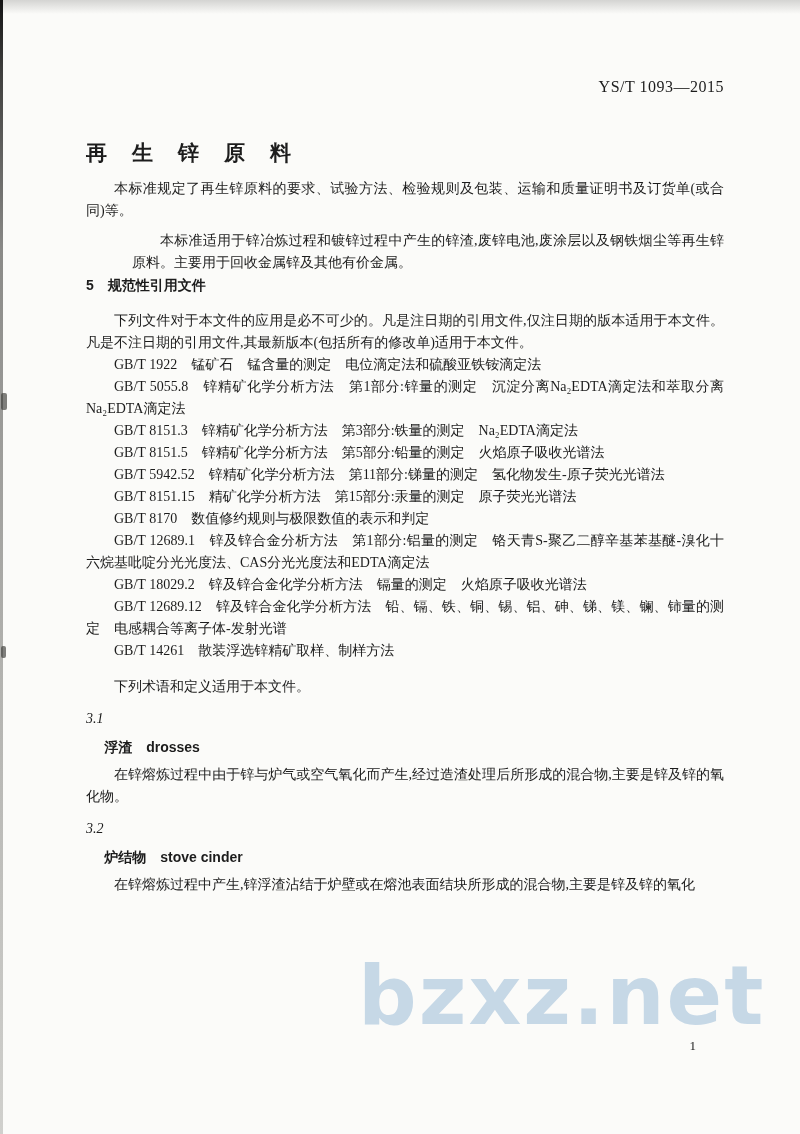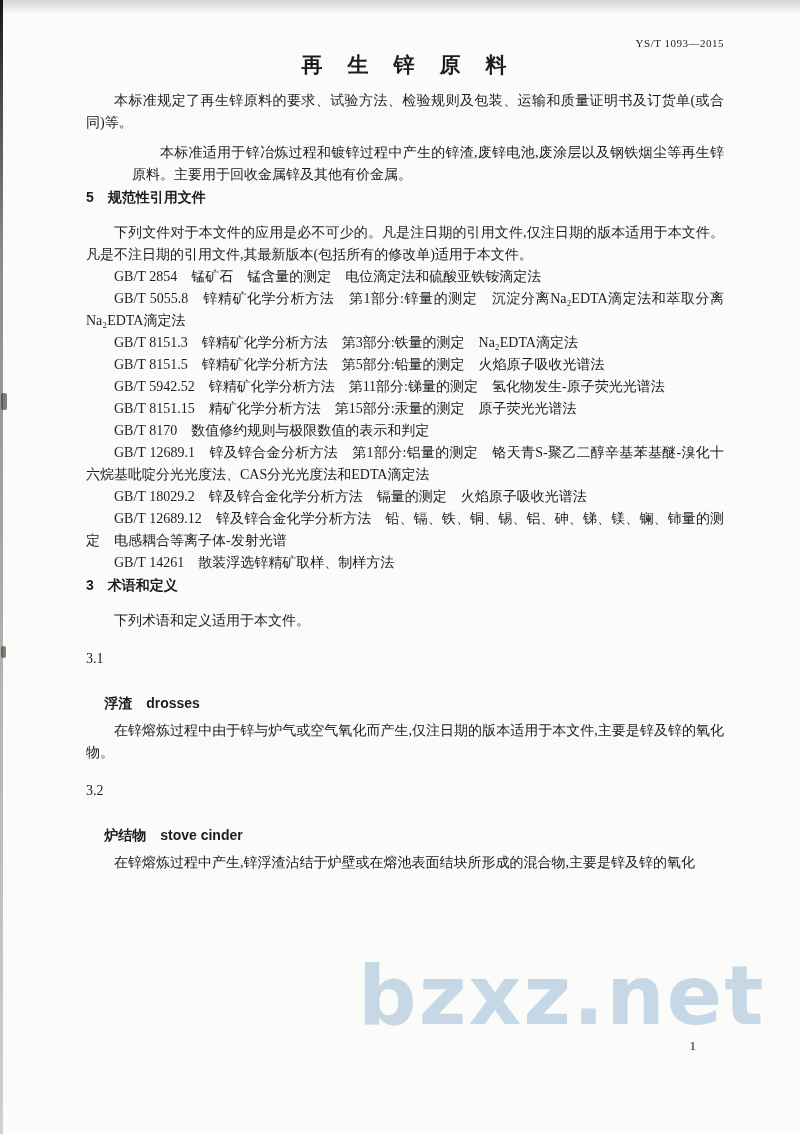--- a/index.html
+++ b/index.html
@@ -27,43 +27,43 @@
   .artifact { position: absolute; background: #3a3a38; opacity: .65; border-radius: 2px; z-index: 3; }
   .artifact.a1 { left: 1px; top: 393px; width: 6px; height: 17px; }
   .artifact.a2 { left: 1px; top: 646px; width: 5px; height: 12px; }
 
   .content {
     position: relative; z-index: 2;
     padding: 0 76px 0 86px;
     font-size: 14px; line-height: 22px;
   }
   .doc-number {
-    padding-top: 32px; text-align: right;
-    font-size: 11px; letter-spacing: .5px; font-weight: 500;
+    padding-top: 76px; text-align: right;
+    font-size: 16px; letter-spacing: .5px; font-weight: 500;
   }
   .title {
-    text-align: center;
+    margin-top: 44px; 
     font-family: "Liberation Sans", "DejaVu Sans", sans-serif;
     font-weight: bold; font-size: 21px; letter-spacing: 2px;
   }
   h2.sec {
     margin: 0; font-family: "Liberation Sans", "DejaVu Sans", sans-serif;
     font-size: 14px; font-weight: bold;
   }
   .sec1 { margin-top: 50px; }
   .sec2 { margin-top: 22px; }
   .sec3 { margin-top: 24px; }
   p { margin: 0; }
   .para { margin-top: 14px; text-indent: 2em; text-align: justify; }
   .para + .para { margin-top: 8px; margin-left: 46px; }
   .ref { margin: 0; text-indent: 2em; text-align: justify; }
   .refs { margin-top: 0; }
-  .term-num { margin-top: 16px; }
+  .term-num { margin-top: 10px; font-style: italic; }
   .term-name {
-    margin-top: 22px; text-indent: 1.3em;
+    margin-top: 6px; text-indent: 1.3em;
     font-family: "Liberation Sans", "DejaVu Sans", sans-serif; font-weight: bold;
   }
   .term-def { margin-top: 6px; text-indent: 2em; text-align: justify; }
 
   .page-number {
     position: absolute; right: 104px; top: 1038px;
     font-size: 13px; z-index: 2;
   }
   .watermark {
     position: absolute; left: 358px; top: 948px;
@@ -89,39 +89,38 @@
     <div class="doc-number">YS/T 1093—2015</div>
 
     <div class="title">再　生　锌　原　料</div>
 
     <p class="para">本标准规定了再生锌原料的要求、试验方法、检验规则及包装、运输和质量证明书及订货单(或合同)等。</p>
     <p class="para">本标准适用于锌冶炼过程和镀锌过程中产生的锌渣,废锌电池,废涂层以及钢铁烟尘等再生锌原料。主要用于回收金属锌及其他有价金属。</p>
 
     <h2 class="sec sec2">5　规范性引用文件</h2>
     <p class="para">下列文件对于本文件的应用是必不可少的。凡是注日期的引用文件,仅注日期的版本适用于本文件。凡是不注日期的引用文件,其最新版本(包括所有的修改单)适用于本文件。</p>
     <div class="refs">
-      <p class="ref">GB/T 2854　锰矿石　锰含量的测定　电位滴定法和硫酸亚铁铵滴定法</p>
+      <p class="ref">GB/T 1922　锰矿石　锰含量的测定　电位滴定法和硫酸亚铁铵滴定法</p>
       <p class="ref">GB/T 5055.8　锌精矿化学分析方法　第1部分:锌量的测定　沉淀分离Na₂EDTA滴定法和萃取分离Na₂EDTA滴定法</p>
       <p class="ref">GB/T 8151.3　锌精矿化学分析方法　第3部分:铁量的测定　Na₂EDTA滴定法</p>
       <p class="ref">GB/T 8151.5　锌精矿化学分析方法　第5部分:铅量的测定　火焰原子吸收光谱法</p>
       <p class="ref">GB/T 5942.52　锌精矿化学分析方法　第11部分:锑量的测定　氢化物发生-原子荧光光谱法</p>
       <p class="ref">GB/T 8151.15　精矿化学分析方法　第15部分:汞量的测定　原子荧光光谱法</p>
       <p class="ref">GB/T 8170　数值修约规则与极限数值的表示和判定</p>
       <p class="ref">GB/T 12689.1　锌及锌合金分析方法　第1部分:铝量的测定　铬天青S-聚乙二醇辛基苯基醚-溴化十六烷基吡啶分光光度法、CAS分光光度法和EDTA滴定法</p>
       <p class="ref">GB/T 18029.2　锌及锌合金化学分析方法　镉量的测定　火焰原子吸收光谱法</p>
       <p class="ref">GB/T 12689.12　锌及锌合金化学分析方法　铅、镉、铁、铜、锡、铝、砷、锑、镁、镧、铈量的测定　电感耦合等离子体-发射光谱</p>
       <p class="ref">GB/T 14261　散装浮选锌精矿取样、制样方法</p>
     </div>
 
-    <h2 class="sec sec3">3　术语和定义</h2>
     <p class="para">下列术语和定义适用于本文件。</p>
 
     <p class="term-num">3.1</p>
     <p class="term-name">浮渣　drosses</p>
-    <p class="term-def">在锌熔炼过程中由于锌与炉气或空气氧化而产生,仅注日期的版本适用于本文件,主要是锌及锌的氧化物。</p>
+    <p class="term-def">在锌熔炼过程中由于锌与炉气或空气氧化而产生,经过造渣处理后所形成的混合物,主要是锌及锌的氧化物。</p>
 
     <p class="term-num">3.2</p>
     <p class="term-name">炉结物　stove cinder</p>
     <p class="term-def">在锌熔炼过程中产生,锌浮渣沾结于炉壁或在熔池表面结块所形成的混合物,主要是锌及锌的氧化</p>
 
   </div>
 
   <div class="page-number">1</div>
 </div>
 

